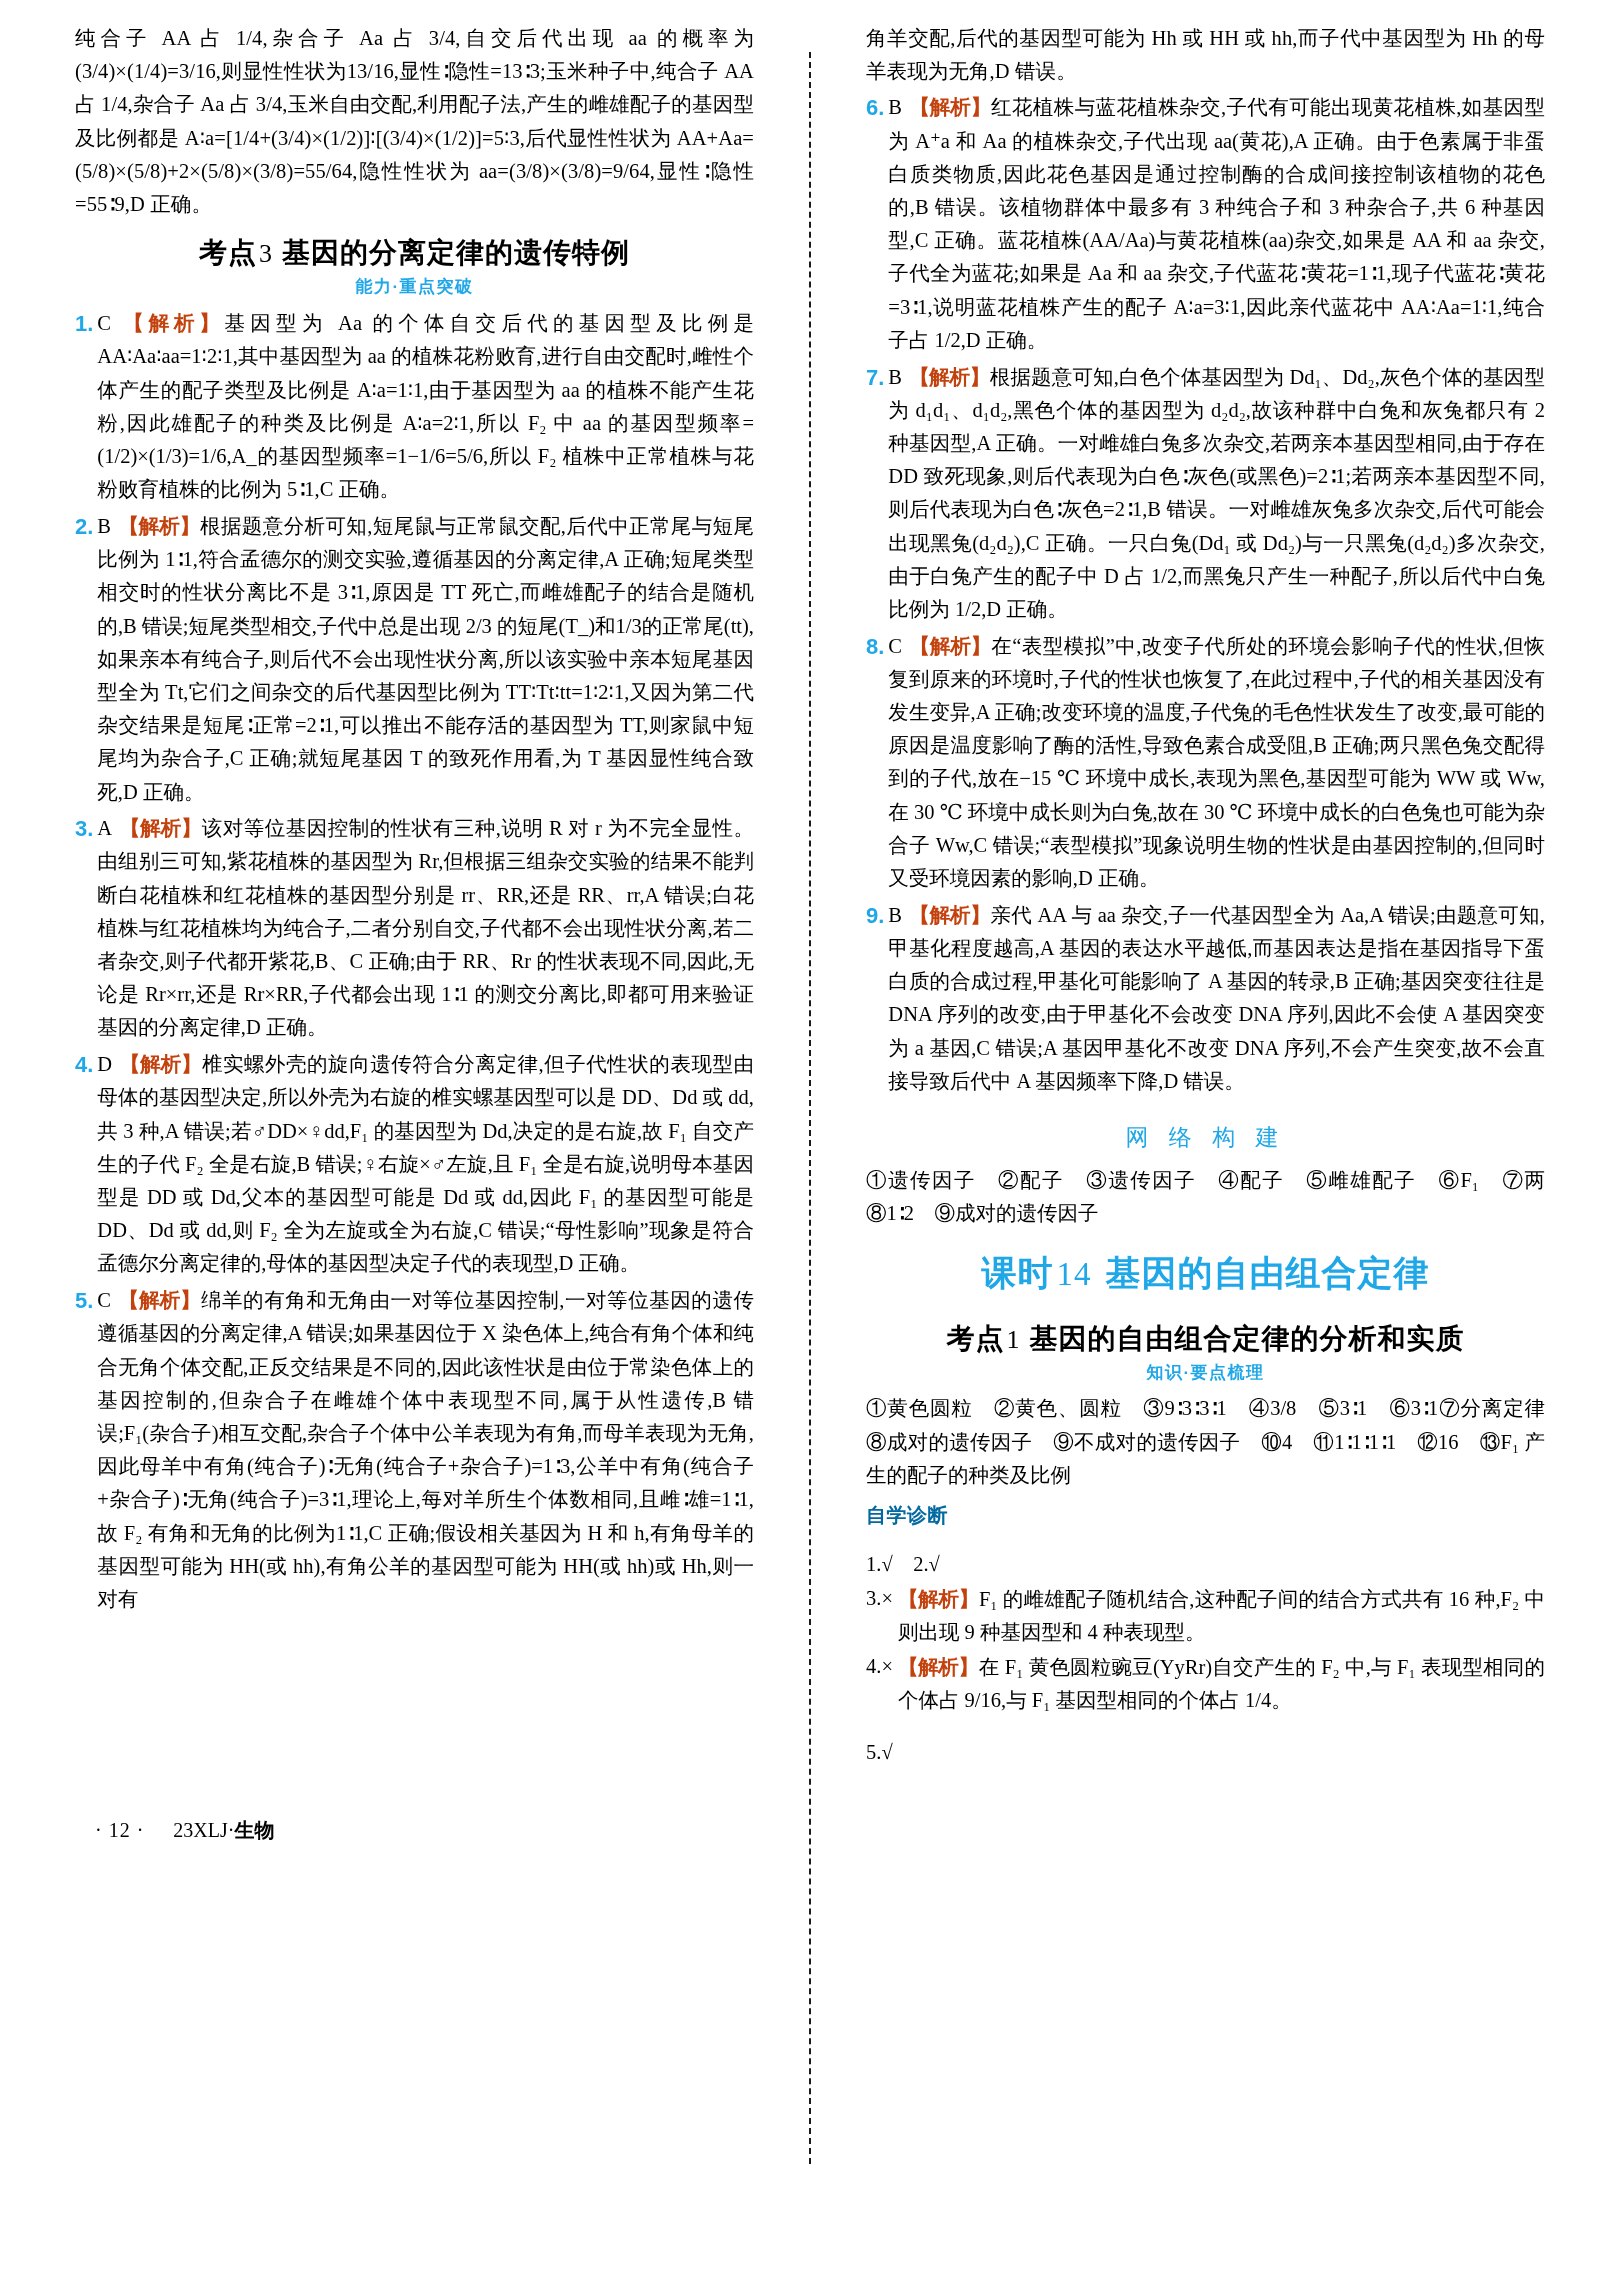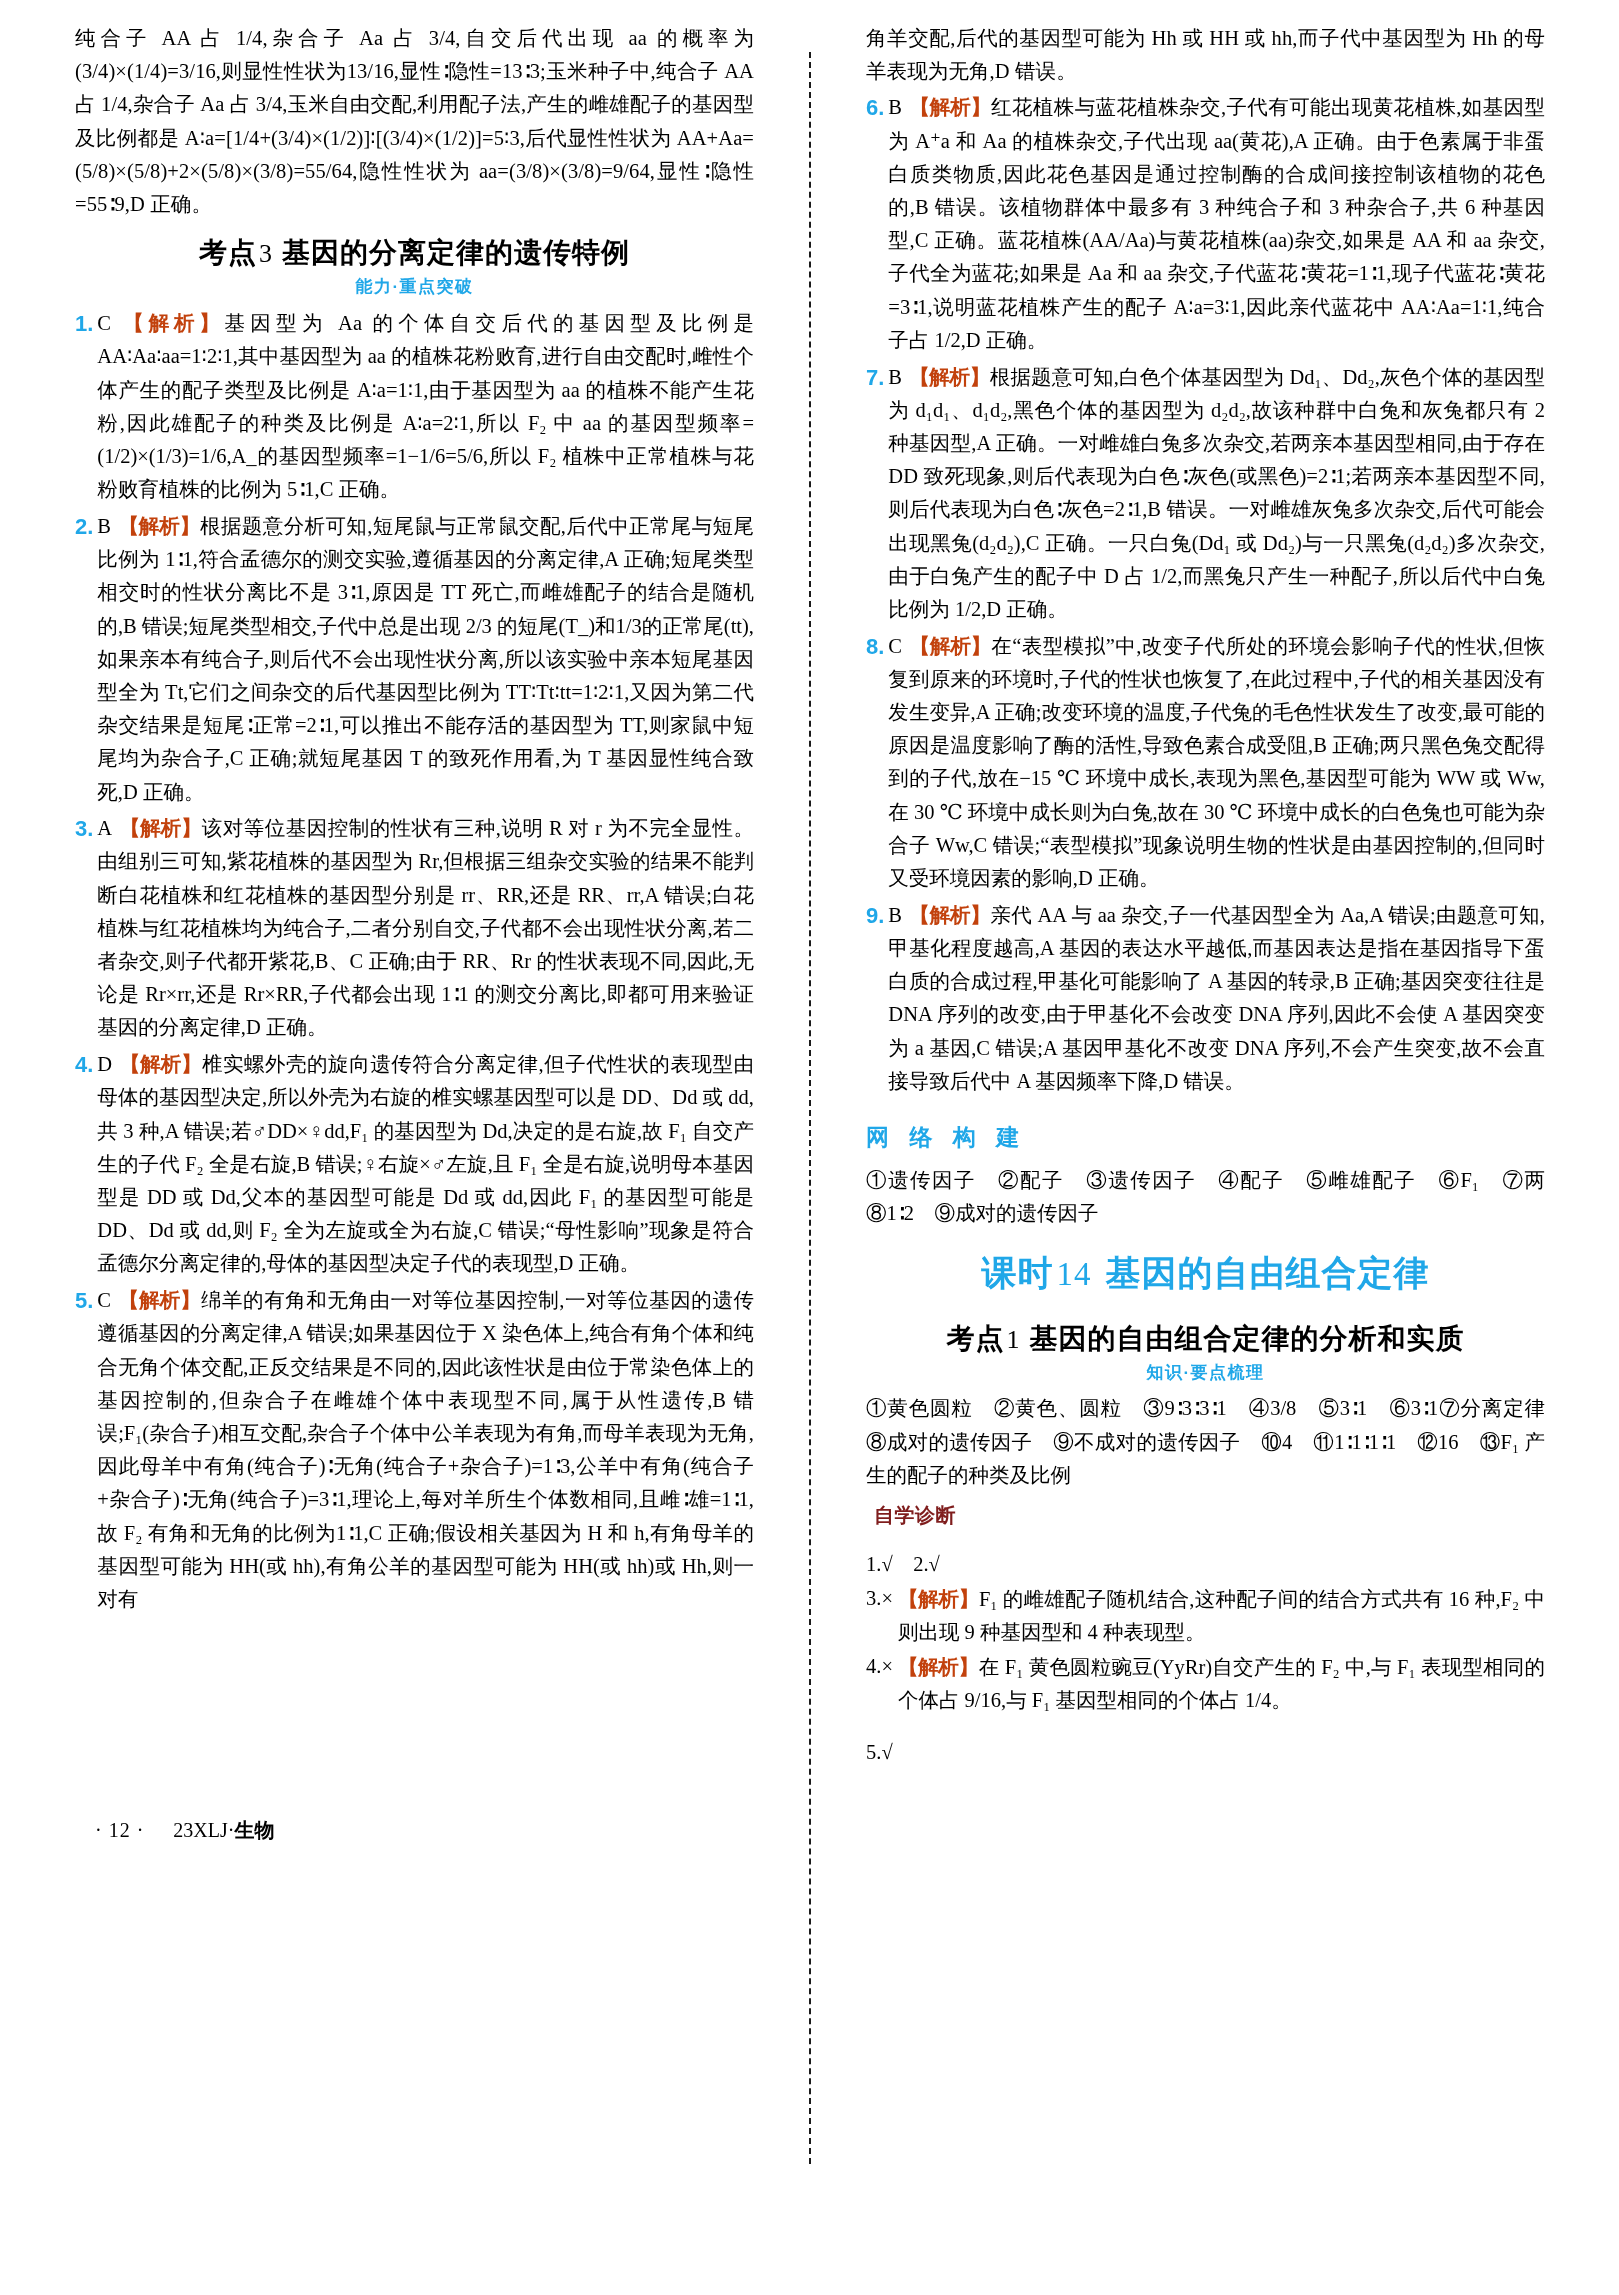--- a/index.html
+++ b/index.html
@@ -105,48 +105,49 @@
   .sub-blue {
     text-align: center;
     color: #20A7E8;
     font-family: "Liberation Sans", sans-serif;
     font-weight: bold;
     font-size: 17px;
     letter-spacing: 1.5px;
     margin: 2px 0 8px 0;
   }
   .net-title {
+    text-align: center;
     color: #20A7E8;
     font-family: "Liberation Sans", sans-serif;
-    font-weight: bold;
+    font-weight: normal;
     font-size: 23px;
     letter-spacing: 7px;
     margin: 24px 0 11px 0;
   }
   .keshi {
     text-align: center;
     color: #20A7E8;
     font-family: "Liberation Sans", sans-serif;
     font-weight: bold;
     font-size: 35px;
     letter-spacing: 1px;
     margin: 20px 0 23px 0;
   }
   .keshi .ks-num {
     font-family: "Liberation Serif", serif;
     font-weight: normal;
     font-size: 33px;
     padding: 0 14px 0 3px;
   }
   .zx-label {
-    color: #7f1d1d;
+    color: #0369a1;
     font-family: "Liberation Sans", sans-serif;
     font-weight: bold;
     font-size: 20px;
-    margin: 10px 0 4px 8px;
+    margin: 10px 0 4px 0;
     letter-spacing: 0.5px;
   }
   .circ-list {
     font-size: 20.5px;
     line-height: 1.62;
     margin: 0 0 3px 0;
     text-align: justify;
     text-justify: inter-ideograph;
   }
   .dx-line {

